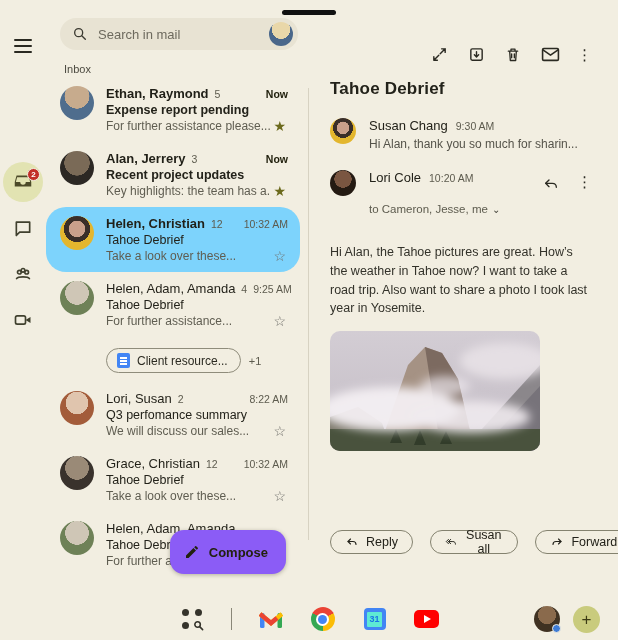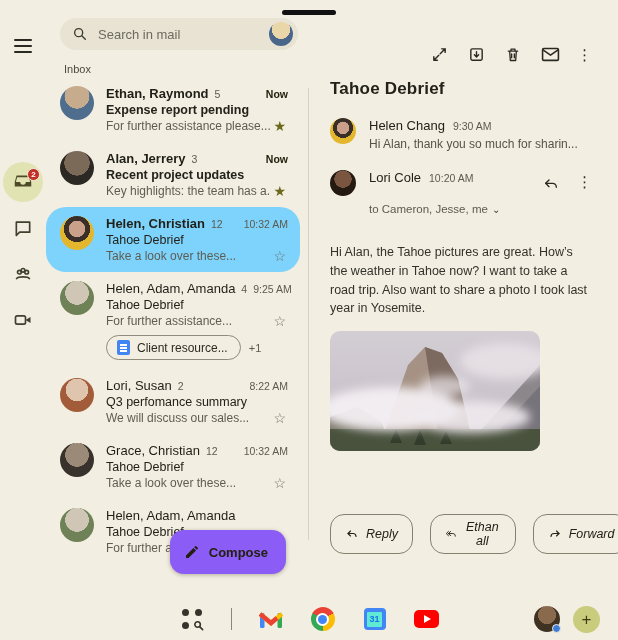--- a/index.html
+++ b/index.html
@@ -47,21 +47,21 @@
   .unread .senders, .selected .senders { font-weight:bold; }
   .count { font-size:10.5px; color:#5d5b4e; margin-left:6px; }
   .etime { margin-left:auto; font-size:10.5px; color:#5d5b4e; padding-left:6px; white-space:nowrap; }
   .unread .etime { color:#23220f; font-weight:bold; }
   .subject { font-size:12.5px; color:#23221a; margin-top:2px; }
   .unread .subject { font-weight:bold; }
   .eline3 { display:flex; align-items:center; margin-top:2px; }
   .snippet { font-size:12px; color:#5f5d51; flex:1; white-space:nowrap; overflow:hidden; }
   .star-btn { background:none; border:none; font-size:14px; line-height:14px; color:#6f6e6a; cursor:pointer; padding:0 2px; }
   .star-btn.filled { color:#6c6a1d; }
-  .chip-row { display:flex; align-items:center; margin-top:7px; }
+  .chip-row { display:flex; align-items:center; margin-top:20px; }
   .chip { display:flex; align-items:center; gap:7px; border:1px solid #8f8c7b; border-radius:14px; padding:4px 12px 4px 10px; background:transparent; cursor:pointer; font-size:12px; color:#2c2b22; }
   .doc-ic { width:13px; height:15px; background:#4285f4; border-radius:2px; position:relative; }
   .doc-ic::before { content:""; position:absolute; left:3px; top:4px; width:7px; height:1.5px; background:#fff; box-shadow:0 3px 0 #fff, 0 6px 0 #fff; }
   .chip-extra { font-size:11px; color:#5d5b4e; margin-left:8px; }
 
   .compose { position:absolute; right:22px; bottom:24px; height:44px; padding:0 18px 0 14px; background:#8b5cf6; border:none; border-radius:14px; display:flex; align-items:center; gap:9px; font-size:13px; font-weight:bold; color:#22210f; box-shadow:0 1px 4px rgba(60,60,30,.35); cursor:pointer; font-family:inherit; }
 
   .v-divider { position:absolute; left:308px; top:88px; bottom:100px; width:1px; background:#d7d2c2; }
 
   
@@ -75,21 +75,21 @@
   .m-sender { font-size:13px; color:#23221a; }
   .m-time { font-size:10.5px; color:#5d5b4e; }
   .m-snippet { font-size:12px; color:#55534a; margin-top:4px; white-space:nowrap; }
   .m-recips { font-size:11.5px; color:#5d5b4e; margin-top:18px; display:flex; align-items:center; gap:4px; cursor:pointer; }
   .m-recips .chev { font-size:10px; color:#44433a; }
   .msg-actions { margin-left:auto; display:flex; gap:16px; align-items:flex-start; padding-top:4px; }
   .dots { font-size:15px; color:#2b2a22; letter-spacing:0; background:none; border:none; cursor:pointer; line-height:15px; }
   .m-body { margin-top:28px; font-size:12.5px; line-height:1.5; color:#33322a; max-width:262px; }
   .photo { margin-top:13px; width:210px; height:120px; border-radius:10px; overflow:hidden; display:block; border:none; padding:0; background:none; cursor:pointer; }
   .t-actions { position:absolute; left:22px; bottom:44px; display:flex; gap:17px; }
-  .pill-btn { height:40px; border:1px solid #84826f; border-radius:14px; background:transparent; padding:0 14px; display:flex; align-items:center; gap:7px; font-size:12.5px; color:#23221a; cursor:pointer; font-family:inherit;font-style:italic; }
+  .pill-btn { height:24px; border:1px solid #84826f; border-radius:14px; background:transparent; padding:0 14px; display:flex; align-items:center; gap:7px; font-size:12.5px; color:#23221a; cursor:pointer; font-family:inherit; }
 
   
   .taskbar { position:absolute; left:0; right:0; bottom:0; height:42px; display:flex; align-items:center; justify-content:center; gap:26px; }
   .tb-btn { background:none; border:none; cursor:pointer; display:flex; align-items:center; justify-content:center; width:26px; height:26px; }
   .tb-divider { width:1px; height:22px; background:#8a8778; }
   .drawer { position:relative; width:20px; height:20px; }
   .drawer i { position:absolute; width:7px; height:7px; border-radius:50%; background:#35332b; }
   .drawer i:nth-child(1){left:0;top:0;} .drawer i:nth-child(2){right:0;top:0;} .drawer i:nth-child(3){left:0;bottom:0;}
   .drawer svg { position:absolute; right:-2px; bottom:-2px; }
   .chrome { width:24px; height:24px; border-radius:50%; background:conic-gradient(#ea4335 0 60deg, #fbbc05 60deg 180deg, #34a853 180deg 300deg, #ea4335 300deg 360deg); position:relative; }
@@ -318,21 +318,21 @@
         </button>
         <button class="dots">⋮</button>
       </div>
 
       <h1 class="t-title">Tahoe Debrief</h1>
 
       <div class="msg">
         <div class="mav av-helen"></div>
         <div>
           <div class="m-head">
-              <span class="m-sender">Helen Chang</span>
+              <span class="m-sender">Susan Chang</span>
               <span class="m-time">9:30 AM</span>
             </div>
           <div class="m-snippet">Hi Alan, thank you so much for sharin...</div>
         </div>
       </div>
 
 
       <div class="msg">
         <div class="mav av-lcole"></div>
         <div>
@@ -395,21 +395,21 @@
               <path d="M4 11h10c4 0 6 2 6 6"></path>
             </svg>
           <span>Reply</span>
         </button>
         <button class="pill-btn">
           <svg width="16" height="12" viewBox="0 0 28 24" fill="none" stroke="#23221a" stroke-width="2.2" stroke-linecap="round" stroke-linejoin="round">
               <path d="M8 6l-5 5 5 5"></path>
               <path d="M13 6l-5 5 5 5"></path>
               <path d="M8 11h10c4 0 6 2 6 6"></path>
             </svg>
-          <span>Ethan all</span>
+          <span>Susan all</span>
         </button>
         <button class="pill-btn">
           <svg width="14" height="12" viewBox="0 0 24 24" fill="none" stroke="#23221a" stroke-width="2.2" stroke-linecap="round" stroke-linejoin="round">
               <path d="M15 6l5 5-5 5"></path>
               <path d="M20 11H10c-4 0-6 2-6 6"></path>
             </svg>
           <span>Forward</span>
         </button>
       </div>
     </section>

